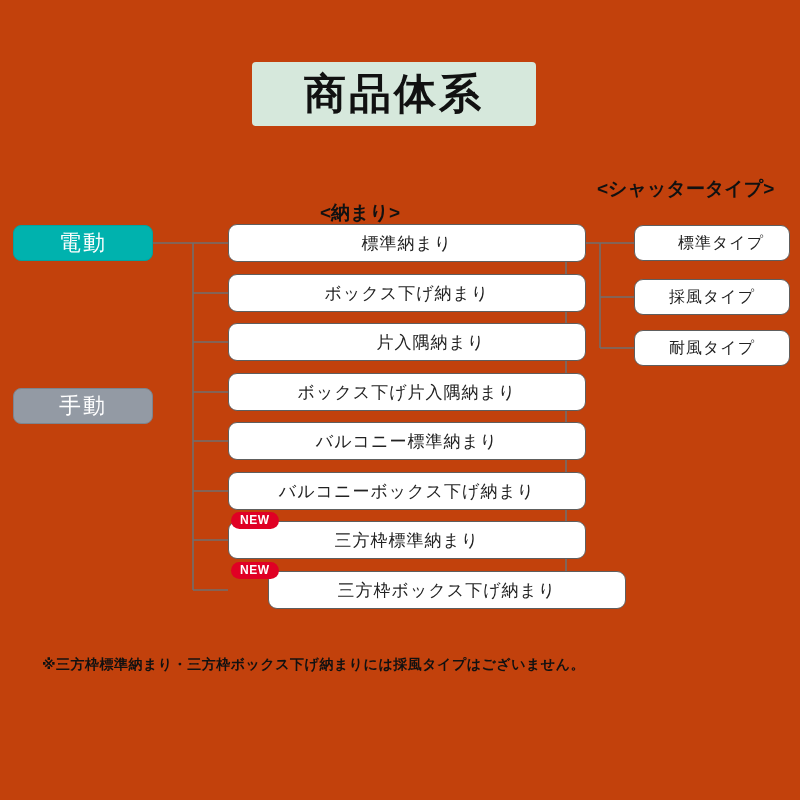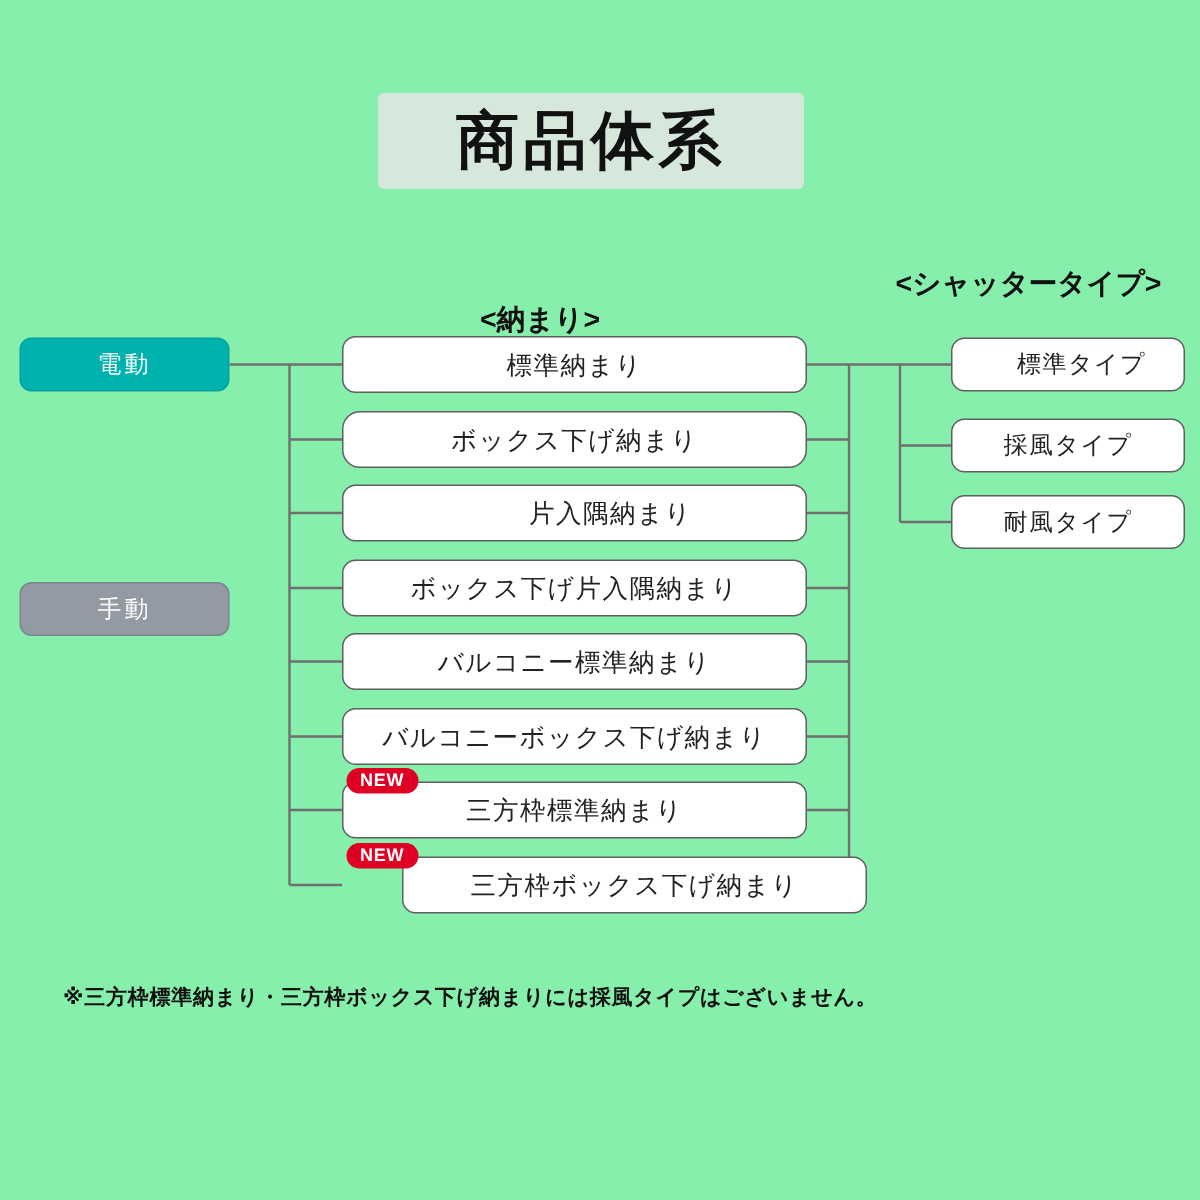--- a/index.html
+++ b/index.html
@@ -9,21 +9,21 @@
     background: #ffffff;
   }
   body {
     font-family: "Liberation Sans", "DejaVu Sans", sans-serif;
     color: #1a1a1a;
   }
   #canvas {
     position: relative;
     width: 800px;
     height: 800px;
-    background: #86efac;
+    background: #c2410c;
     overflow: hidden;
   }
 
   
   .title-banner {
     position: absolute;
     left: 252px;
     top: 62px;
     width: 284px;
     height: 64px;
@@ -69,21 +69,21 @@
 
   
   .mode-btn {
     position: absolute;
     width: 140px;
     height: 36px;
     border-radius: 8px;
     display: flex;
     align-items: center;
     justify-content: center;
-    font-size: 16px;
+    font-size: 22px;
     color: #ffffff;
     letter-spacing: 2px;
     box-sizing: border-box;
   }
   .mode-btn.electric {
     left: 13px;
     top: 225px;
     background: #00b2ae;
     border: 1px solid #03a19e;
   }
@@ -103,21 +103,21 @@
     border-radius: 9px;
     display: flex;
     align-items: center;
     justify-content: center;
     font-size: 17px;
     color: #222222;
     letter-spacing: 1px;
   }
   .node-box.center {
     left: 228px;
-    width: 310px;
+    width: 358px;
     height: 38px;
   }
   .node-box.right {
     left: 634px;
     width: 156px;
     height: 36px;
     font-size: 16px;
   }
 
   
@@ -196,21 +196,21 @@
   <div class="mode-btn electric">
     <span>電動</span>
   </div>
   <div class="mode-btn manual">
     <span>手動</span>
   </div>
 
   <div class="node-box center" style="top:224px;">
     <span>標準納まり</span>
   </div>
-  <div class="node-box center" style="top:274px;border-radius:12px;">
+  <div class="node-box center" style="top:274px;">
     <span>ボックス下げ納まり</span>
   </div>
   <div class="node-box center" style="top:323px;padding-left:48px;">
     <span>片入隅納まり</span>
   </div>
   <div class="node-box center" style="top:373px;">
     <span>ボックス下げ片入隅納まり</span>
   </div>
   <div class="node-box center" style="top:422px;">
     <span>バルコニー標準納まり</span>

